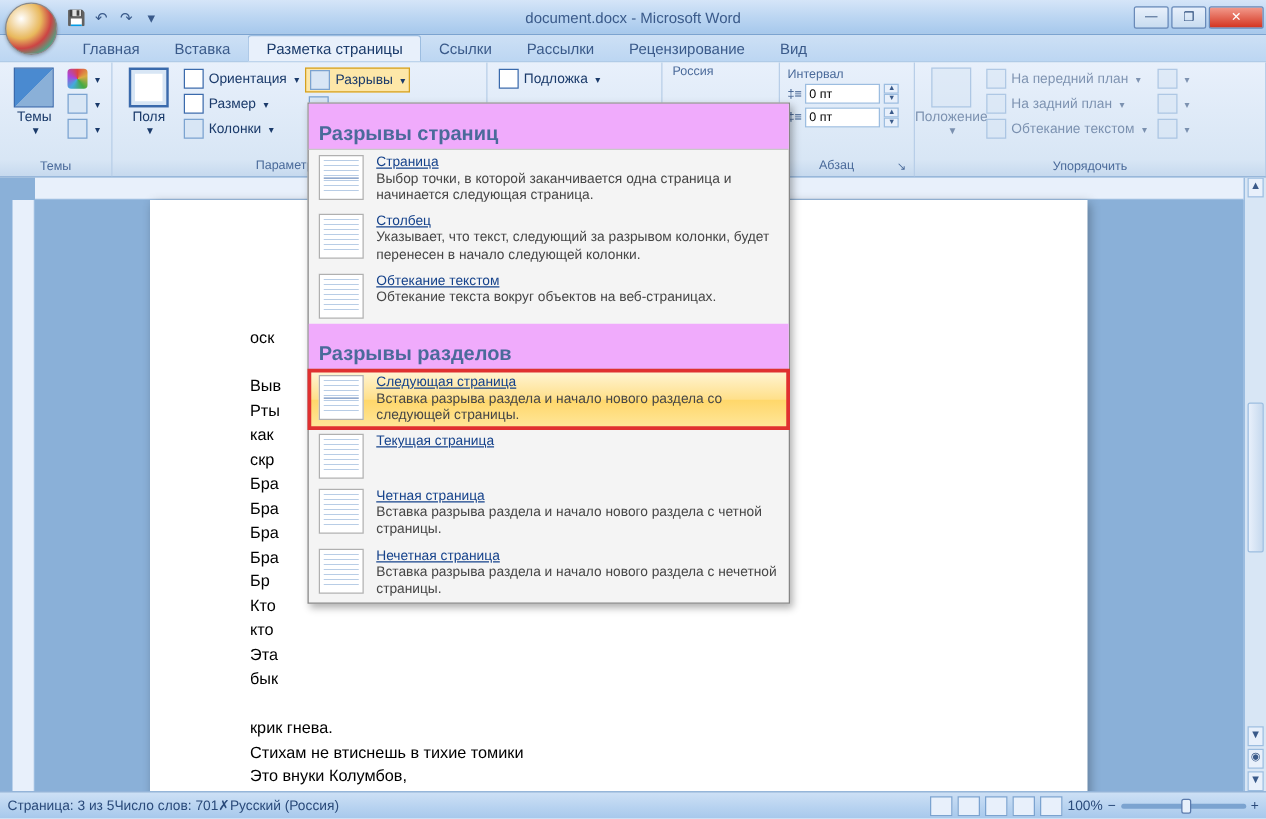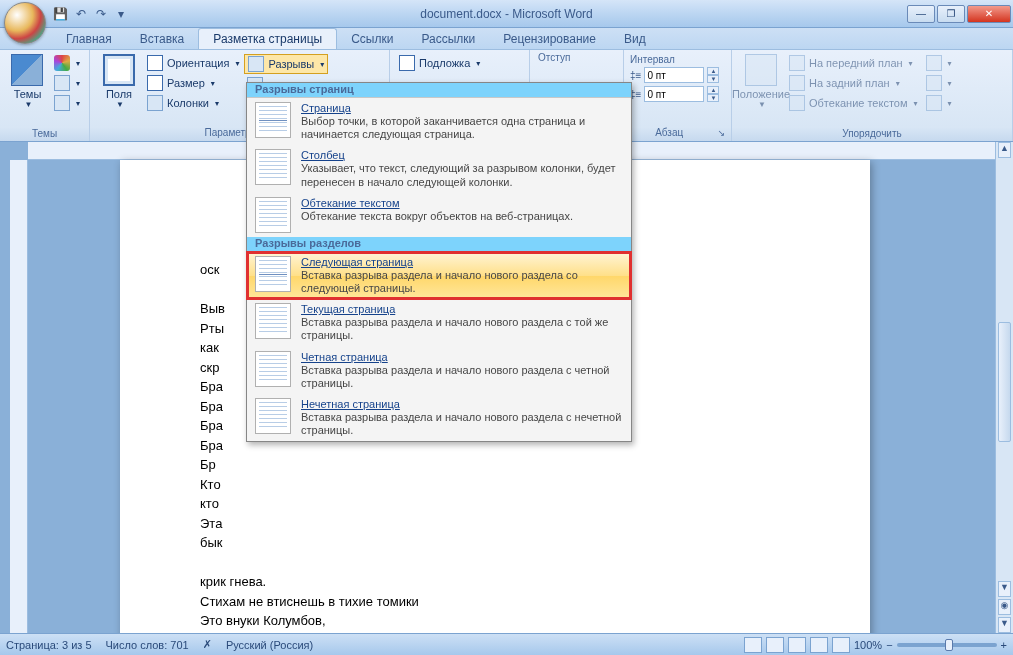--- a/index.html
+++ b/index.html
@@ -43,33 +43,33 @@
 .ruler-v { position: absolute; left: 10px; top: 18px; bottom: 0; width: 18px; background: #e8f0fb; border-right: 1px solid #9cbde0; }
 .paper { position: absolute; left: 120px; top: 18px; width: 750px; background: #fff; box-shadow: 2px 2px 8px rgba(0,0,0,.3); padding: 0 80px 20px 80px; font-family: "Courier New", monospace; font-size: 13px; color: #000; line-height: 1.5; }
 .paper .gap { height: 100px; }
 .paper p { white-space: pre; }
 .scroll-v { position: absolute; right: 0; top: 0; bottom: 0; width: 18px; background: #d8e6f5; border-left: 1px solid #9cbde0; }
 .scroll-v .thumb { position: absolute; left: 2px; right: 2px; top: 180px; height: 120px; background: linear-gradient(to right, #e8f0fb, #c6d9ee); border: 1px solid #9cbde0; border-radius: 2px; }
 .scroll-v .arrow { position: absolute; left: 2px; right: 2px; height: 16px; background: #e8f0fb; border: 1px solid #9cbde0; font-size: 9px; text-align: center; color: #3a5a8a; }
 
 
 .dropdown { position: absolute; left: 246px; top: 82px; width: 386px; background: #f4f4f4; border: 1px solid #868686; box-shadow: 2px 3px 6px rgba(0,0,0,.3); z-index: 50; }
-.dd-header { font-size: 11px; font-weight: bold; color: #4a6a9a; padding: 0 8px 2px 8px; border-bottom: 1px solid #c8c8c8; background: #7dd3fc; }
+.dd-header { font-size: 16px; font-weight: bold; color: #4a6a9a; padding: 16px 8px 2px 8px; border-bottom: 1px solid #c8c8c8; background: #f0abfc; }
 .dd-item { display: flex; padding: 4px 8px; gap: 10px; align-items: flex-start; }
 .dd-item.highlighted { background: linear-gradient(to bottom, #fff5d8, #ffe08a 50%, #ffd76a 51%, #ffe79c); }
 .dd-item.boxed { outline: 3px solid #e03030; outline-offset: -2px; }
 .dd-icon { width: 36px; height: 36px; flex-shrink: 0; border: 1px solid #b0b0b0; background: #fff; position: relative; }
 .dd-icon::before { content: ""; position: absolute; left: 3px; right: 3px; top: 3px; bottom: 3px; background: repeating-linear-gradient(to bottom, #b8cde6 0, #b8cde6 1px, transparent 1px, transparent 4px); }
 .dd-text { flex: 1; }
 .dd-title { font-size: 11px; color: #15428b; text-decoration: underline; font-weight: normal; }
 .dd-desc { font-size: 11px; color: #464646; line-height: 1.2; margin-top: 1px; }
 .dd-sep-marker { position: absolute; left: 3px; top: 50%; right: 3px; height: 1px; background: #7090c0; }
 
 
-.statusbar { position: absolute; bottom: 0; left: 0; right: 0; height: 22px; background: linear-gradient(to bottom, #cde0f5, #a6c8ec); border-top: 1px solid #7ba3d0; display: flex; align-items: center; font-size: 11px; color: #2a4a7a; padding: 0 6px; gap: 14px; }
+.statusbar { position: absolute; bottom: 0; left: 0; right: 0; height: 22px; background: linear-gradient(to bottom, #cde0f5, #a6c8ec); border-top: 1px solid #7ba3d0; display: flex; align-items: center; font-size: 11px; color: #2a4a7a; padding: 0 6px; }
 .statusbar .right { margin-left: auto; display: flex; align-items: center; gap: 4px; }
 .view-btn { width: 18px; height: 16px; border: 1px solid #7ba3d0; background: #e8f0fb; }
 .zoom-slider { width: 100px; height: 4px; background: #7ba3d0; position: relative; border-radius: 2px; }
 .zoom-slider .handle { position: absolute; left: 48px; top: -4px; width: 8px; height: 12px; background: #e8f0fb; border: 1px solid #5a7aac; border-radius: 2px; }
 
 
 .i-themes { background: linear-gradient(135deg, #4a8ad0 50%, #8ab0d8 50%); border: 1px solid #3a6aac; }
 .i-colors { background: conic-gradient(#d44, #da4, #4a4, #4ad, #a4d, #d44); border-radius: 3px; }
 .i-margins { background: #fff; border: 2px solid #3a6aac; box-shadow: inset 0 0 0 3px #d8e6f5; }
 .i-page { background: #fff; border: 1px solid #3a6aac; }
@@ -178,21 +178,21 @@
     <div class="ribbon-col" style="margin-top:2px">
       <div class="small-btn">
           <div class="icon16 i-page"></div>
           <span>Подложка</span>
           <span class="drop-arrow">▾</span>
         </div>
     </div>
   </div>
 
   <div class="ribbon-group" style="width:94px">
-    <div class="ribbon-group-label" style="position:static;margin-bottom:4px;text-align:left;padding-left:2px">Отступ</div>
+    <div class="ribbon-group-label" style="position:static;margin-bottom:4px;text-align:left;padding-left:2px">Россия</div>
   </div>
 
   <div class="ribbon-group" style="width:108px">
     <div style="font-size:10px;color:#4a6a9a;padding:2px 0">Интервал</div>
     <div class="spin-input">
       <span style="font-size:10px;color:#3a5a8a">‡≡</span>
       <input value="0 пт" style="">
       <div class="spin-arrows">
           <span>▲</span>
           <span>▼</span>
@@ -319,21 +319,20 @@
       </div>
     <div class="dd-text">
         <div class="dd-title">Следующая страница</div>
         <div class="dd-desc">Вставка разрыва раздела и начало нового раздела со следующей страницы.</div>
       </div>
   </div>
   <div class="dd-item">
     <div class="dd-icon"></div>
     <div class="dd-text">
         <div class="dd-title">Текущая страница</div>
-        <div class="dd-desc">Вставка разрыва раздела и начало нового раздела с той же страницы.</div>
       </div>
   </div>
   <div class="dd-item">
     <div class="dd-icon"></div>
     <div class="dd-text">
         <div class="dd-title">Четная страница</div>
         <div class="dd-desc">Вставка разрыва раздела и начало нового раздела с четной страницы.</div>
       </div>
   </div>
   <div class="dd-item">

